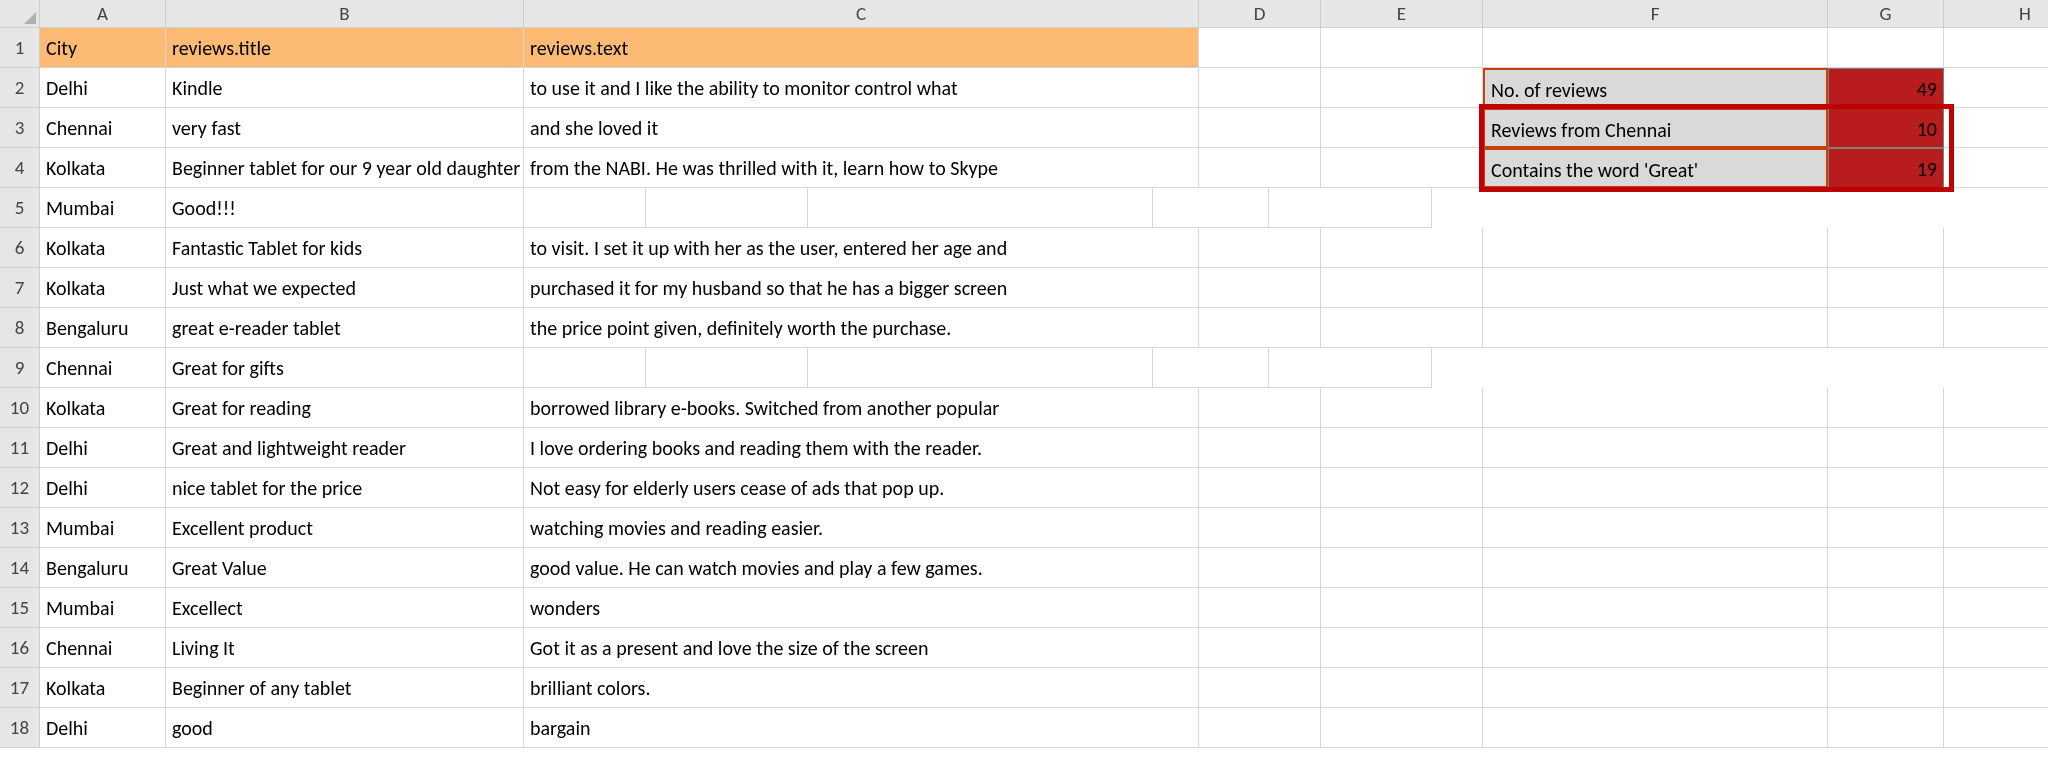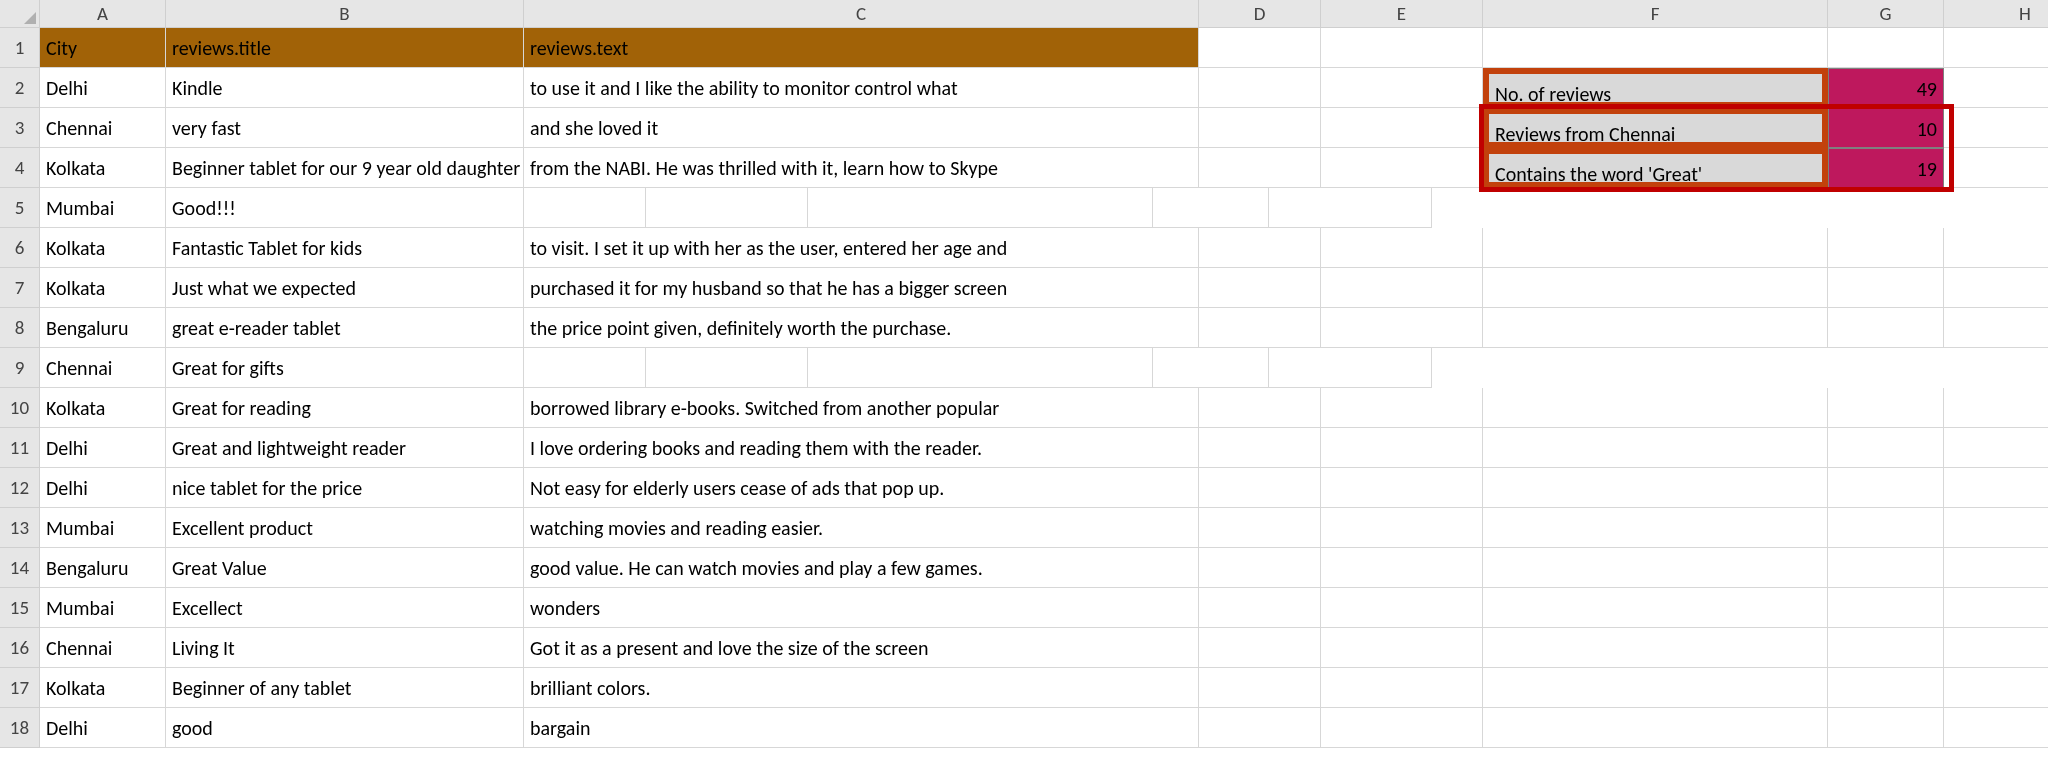--- a/index.html
+++ b/index.html
@@ -97,29 +97,29 @@
   .cB { width: 358px; }
   .cC { width: 675px; }
   .cD { width: 122px; }
   .cE { width: 162px; }
   .cF { width: 345px; }
   .cG { width: 116px; }
   .cH { width: 163px; }
 
   
   .hdr {
-    background: #a16207;
+    background: #fdba74;
   }
   
   .sumLabel {
     background: #d9d9d9;
-    border: 6px solid #c2410c;
+    border: 2px solid #c2410c;
   }
   .sumVal {
-    background: #be185d;
+    background: #b91c1c;
     border: 1px solid #7f7f7f;
     text-align: right;
   }
   
   .redbox {
     position: absolute;
     border: 5px solid #c00000;
     pointer-events: none;
     z-index: 10;
   }

